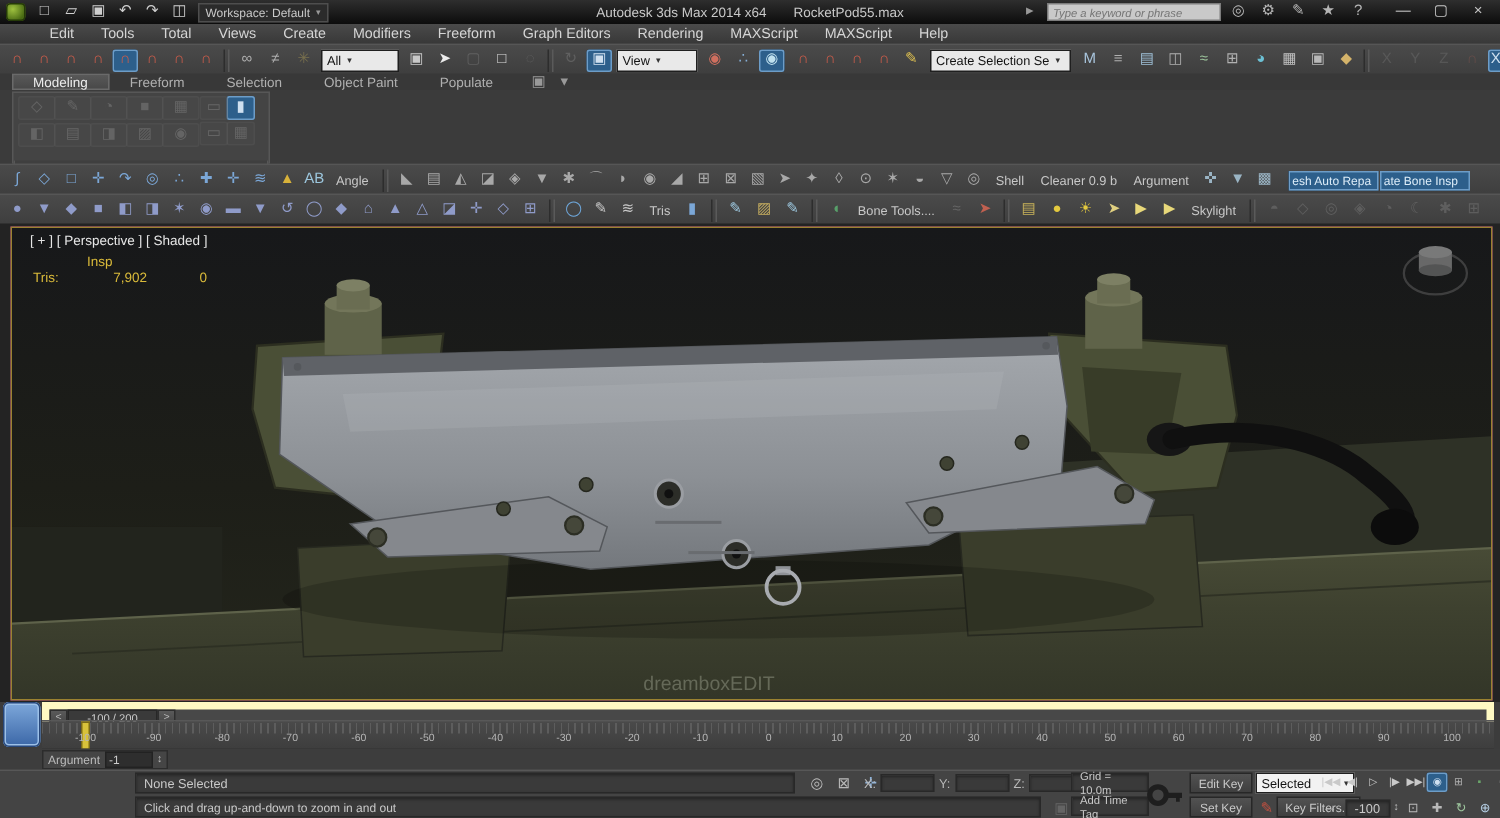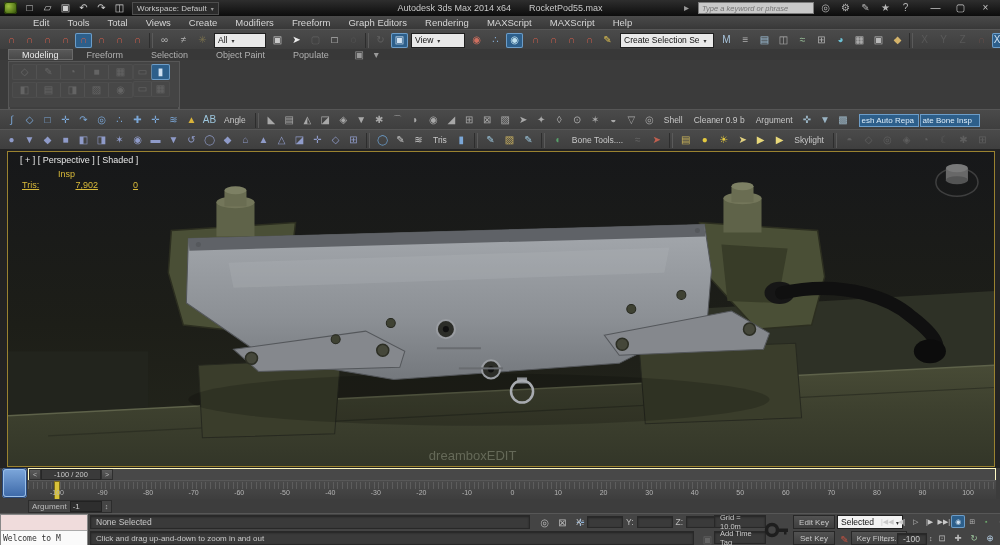--- a/index.html
+++ b/index.html
@@ -52,26 +52,26 @@
   .pm-grid .ticon,.pm-side .ticon{background:#4e4e4e;box-shadow:inset 0 0 0 1px #5c5c5c;width:100%;height:100%;}
   .pm-side .ticon.hl{background:#2d5f8b;box-shadow:inset 0 0 0 1px #6d9dc8;}
   .pm-label{position:absolute;left:0;right:0;bottom:-12px;height:12px;background:#3f3f3f;border:1px solid #575757;
     border-top:none;display:flex;align-items:center;justify-content:center;font-size:8.5px;color:#c9c9c9;gap:4px;}
   
   .viewframe{position:absolute;top:149px;left:0;right:0;height:319px;background:#232323;padding:2px 7px 3px 7px;box-sizing:border-box;}
   .viewport{position:relative;width:100%;height:100%;border:1px solid #9a8230;background:#a21caf;overflow:hidden;}
   .vp-label{position:absolute;left:12px;top:3px;font-size:9px;color:#e6e6e6;z-index:3;}
   .vstats{position:absolute;left:14px;top:17px;font-size:9px;color:#d9ba3a;z-index:3;line-height:11px;}
   .vs-row1{padding-left:36px;}
-  .vs-row2 span{display:inline-block;text-decoration:underline;}
+  .vs-row2 span{display:inline-block;}
   .vs-l{width:34px;}.vs-v{width:42px;text-align:right;}.vs-x{width:40px;text-align:right;}
   svg{display:block;}
   
   .timeslider{position:absolute;top:468px;left:28px;right:4px;height:11px;background:#484848;
-    border:1px solid #fef9c3;display:flex;align-items:stretch;}
+    border:5px solid #fef9c3;display:flex;align-items:stretch;}
   .ts-btn{width:10px;background:linear-gradient(#5a5a5a,#454545);border:1px solid #2e2e2e;color:#bbb;
     font-size:7px;display:flex;align-items:center;justify-content:center;flex:none;}
   .ts-thumb{width:58px;background:#3a3a3a;border:1px solid #272727;color:#c9c9c9;font-size:7.5px;
     display:flex;align-items:center;justify-content:center;flex:none;}
   .ruler{position:absolute;top:480px;left:28px;right:4px;height:18px;background:linear-gradient(#4a4a4a,#3e3e3e);
     border-top:1px solid #585858;border-bottom:1px solid #2c2c2c;}
   .ruler .ticks{position:absolute;left:0;right:0;top:1px;height:7px;
     background:repeating-linear-gradient(90deg,#5d5d5d 0 1px,transparent 1px 4.55px);}
   .tick-label{position:absolute;top:8px;font-size:7px;color:#b5b5b5;transform:translateX(-50%);}
   .tmarker{position:absolute;left:26px;top:0;width:4px;height:17px;background:#d8c23a;border:1px solid #7a6a18;}
@@ -531,24 +531,20 @@
 
 <div class="argrow">
   <div class="argbox">
     <span class="arglabel">Argument</span>
     <span class="argfield">-1</span>
     <span style="font-size:7px;color:#bbb;">↕</span>
   </div>
 </div>
 
 <div class="statusbar">
-  <div class="listener">
-    <div class="lrow1"></div>
-    <div class="lrow2">Welcome to M</div>
-  </div>
   <div class="sfield abs" style="left:90px;top:1px;width:440px;height:14px;">None Selected</div>
   <div class="sfield abs" style="left:90px;top:17px;width:604px;height:14px;font-size:8px;">Click and drag up-and-down to zoom in and out</div>
   <div class="abs" style="left:536px;top:1px;display:flex;gap:1px;">
       <span class="ticon" style="color: rgb(184, 184, 184);">◎</span>
       <span class="ticon" style="color: rgb(184, 184, 184);">⊠</span>
       <span class="ticon" style="color: rgb(143, 179, 217);">✛</span>
     </div>
   <div class="abs" style="left:576px;top:2px;display:flex;align-items:center;gap:3px;">
     <span class="coordlbl">X:</span>
     <span class="sfield" style="width:36px;height:12px;"></span>

